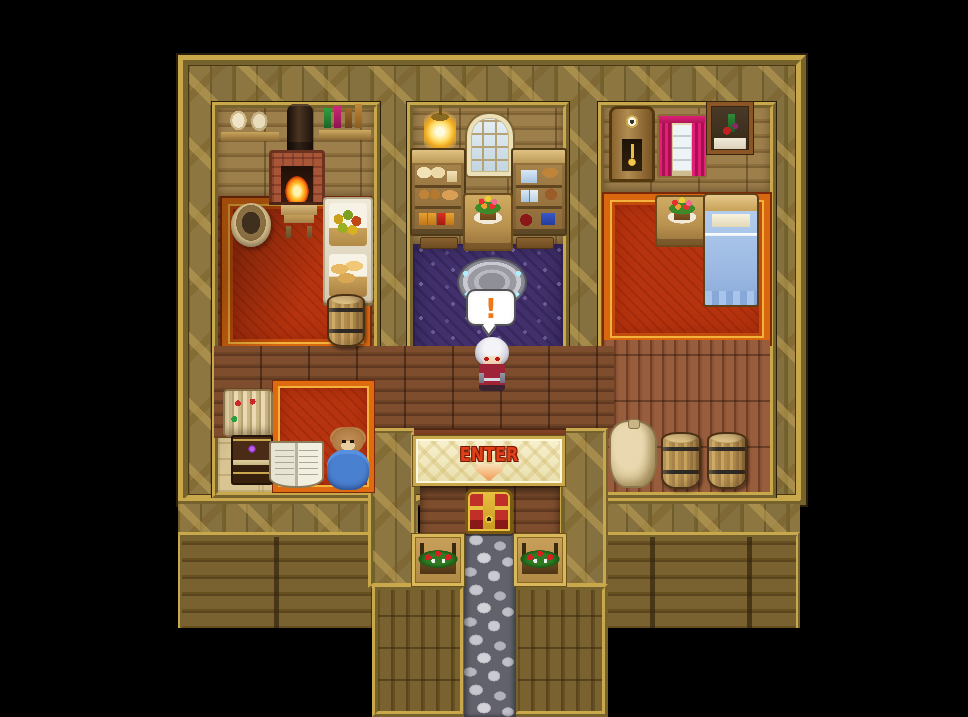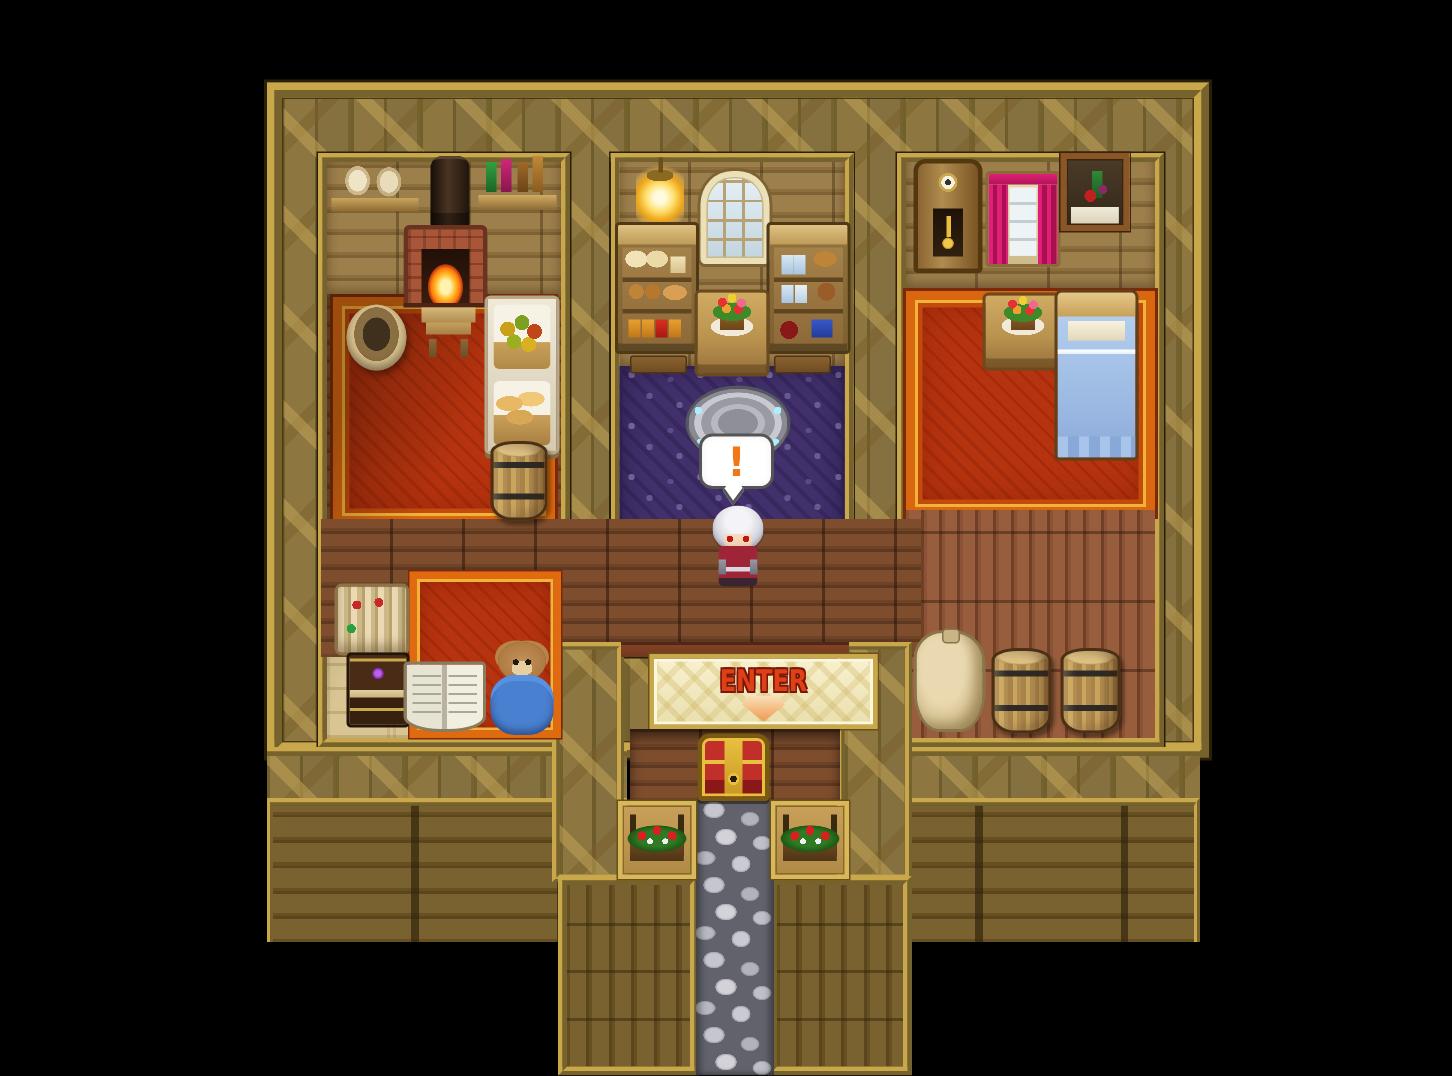--- a/index.html
+++ b/index.html
@@ -371,21 +371,21 @@
     <div class="abs wall-cross" style="left:0;top:0;right:0;height:34px;border-top:6px ridge #c9a84c;"></div>
     <div class="abs wall-planks-low" style="left:0;top:34px;right:0;bottom:0;border-top:5px ridge #c9a84c;border-right:4px ridge #c9a84c;"></div>
   </div>
   <div class="abs wall-cross" style="left:368px;top:428px;width:48px;height:160px;border:5px ridge #c9a84c;"></div>
   <div class="abs wall-cross" style="left:558px;top:428px;width:50px;height:160px;border:5px ridge #c9a84c;"></div>
   <div class="abs wall-planks-vcol" style="left:372px;top:584px;width:94px;height:133px;"></div>
   <div class="abs wall-planks-vcol" style="left:512px;top:584px;width:96px;height:133px;"></div>
   <div class="abs stone-path" style="left:464px;top:532px;width:52px;height:185px;"></div>
 
   <div class="abs lintel" style="left:414px;top:428px;width:152px;height:10px;"></div>
-  <div class="abs enter-banner" style="left:433px;top:436px;width:152px;height:50px;">
+  <div class="abs enter-banner" style="left:413px;top:436px;width:152px;height:50px;">
     <div class="enter-text">ENTER</div>
     <div class="enter-arrow"></div>
   </div>
   <div class="abs floor-hall" style="left:420px;top:486px;width:140px;height:48px;box-shadow:inset 0 6px 8px rgba(0,0,0,.5);"></div>
 
   <div class="abs" id="items-layer" style="left:0;top:0;width:968px;height:717px;">
       <div class="item t-shelf-sacks" style="left: 221px; top: 103px; width: 58px; height: 38px;"></div>
       <div class="item t-chimney" style="left: 287px; top: 104px; width: 26px; height: 48px;"></div>
       <div class="item t-shelf-bottles" style="left: 319px; top: 100px; width: 52px; height: 40px;"></div>
       <div class="item t-fireplace" style="left: 269px; top: 150px; width: 56px; height: 52px;"></div>

